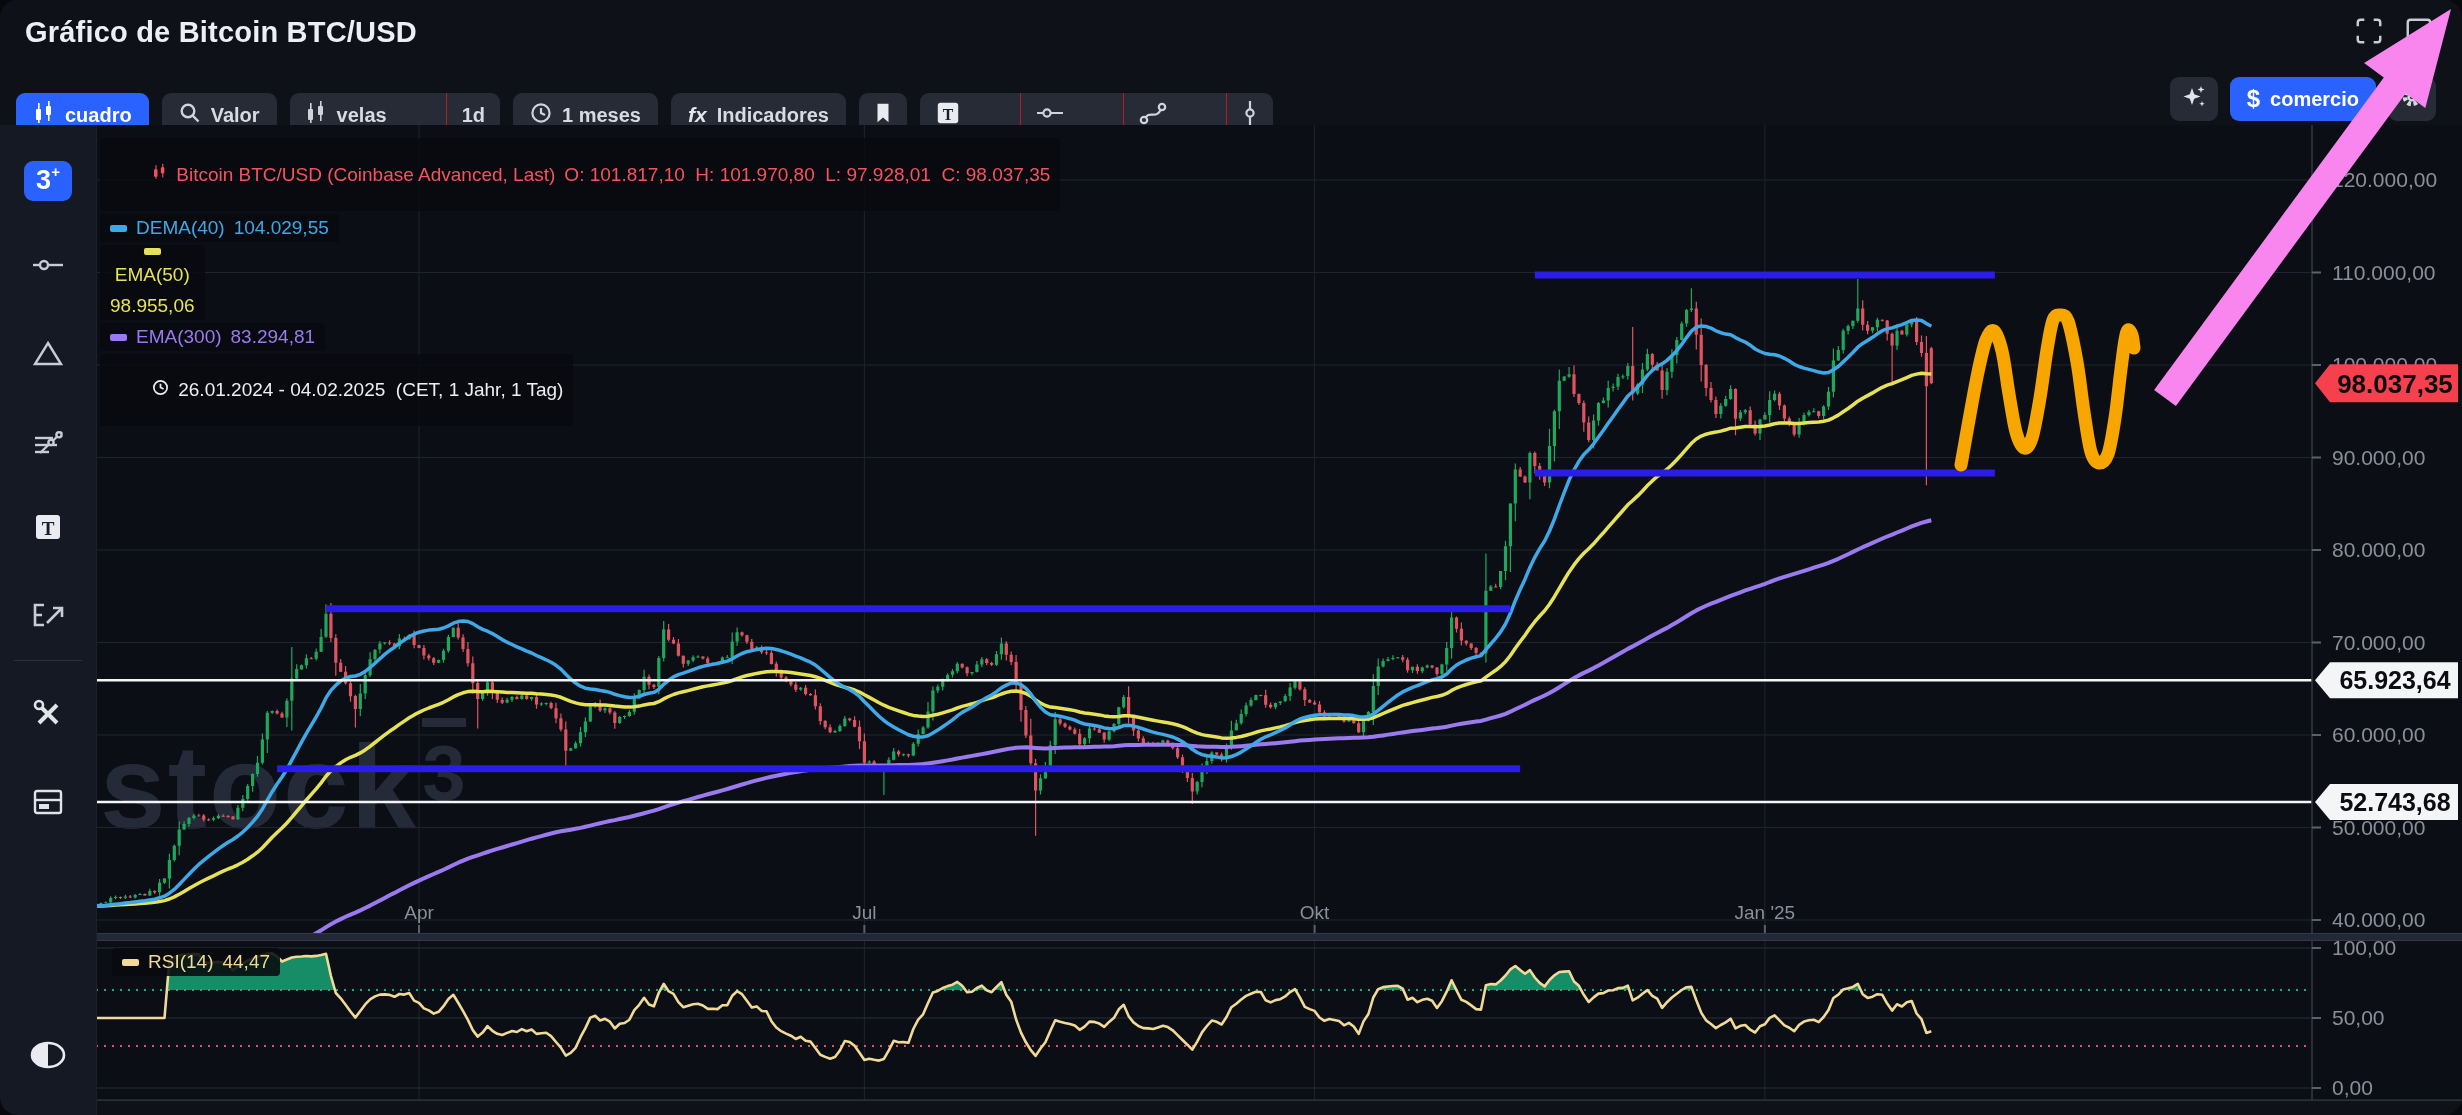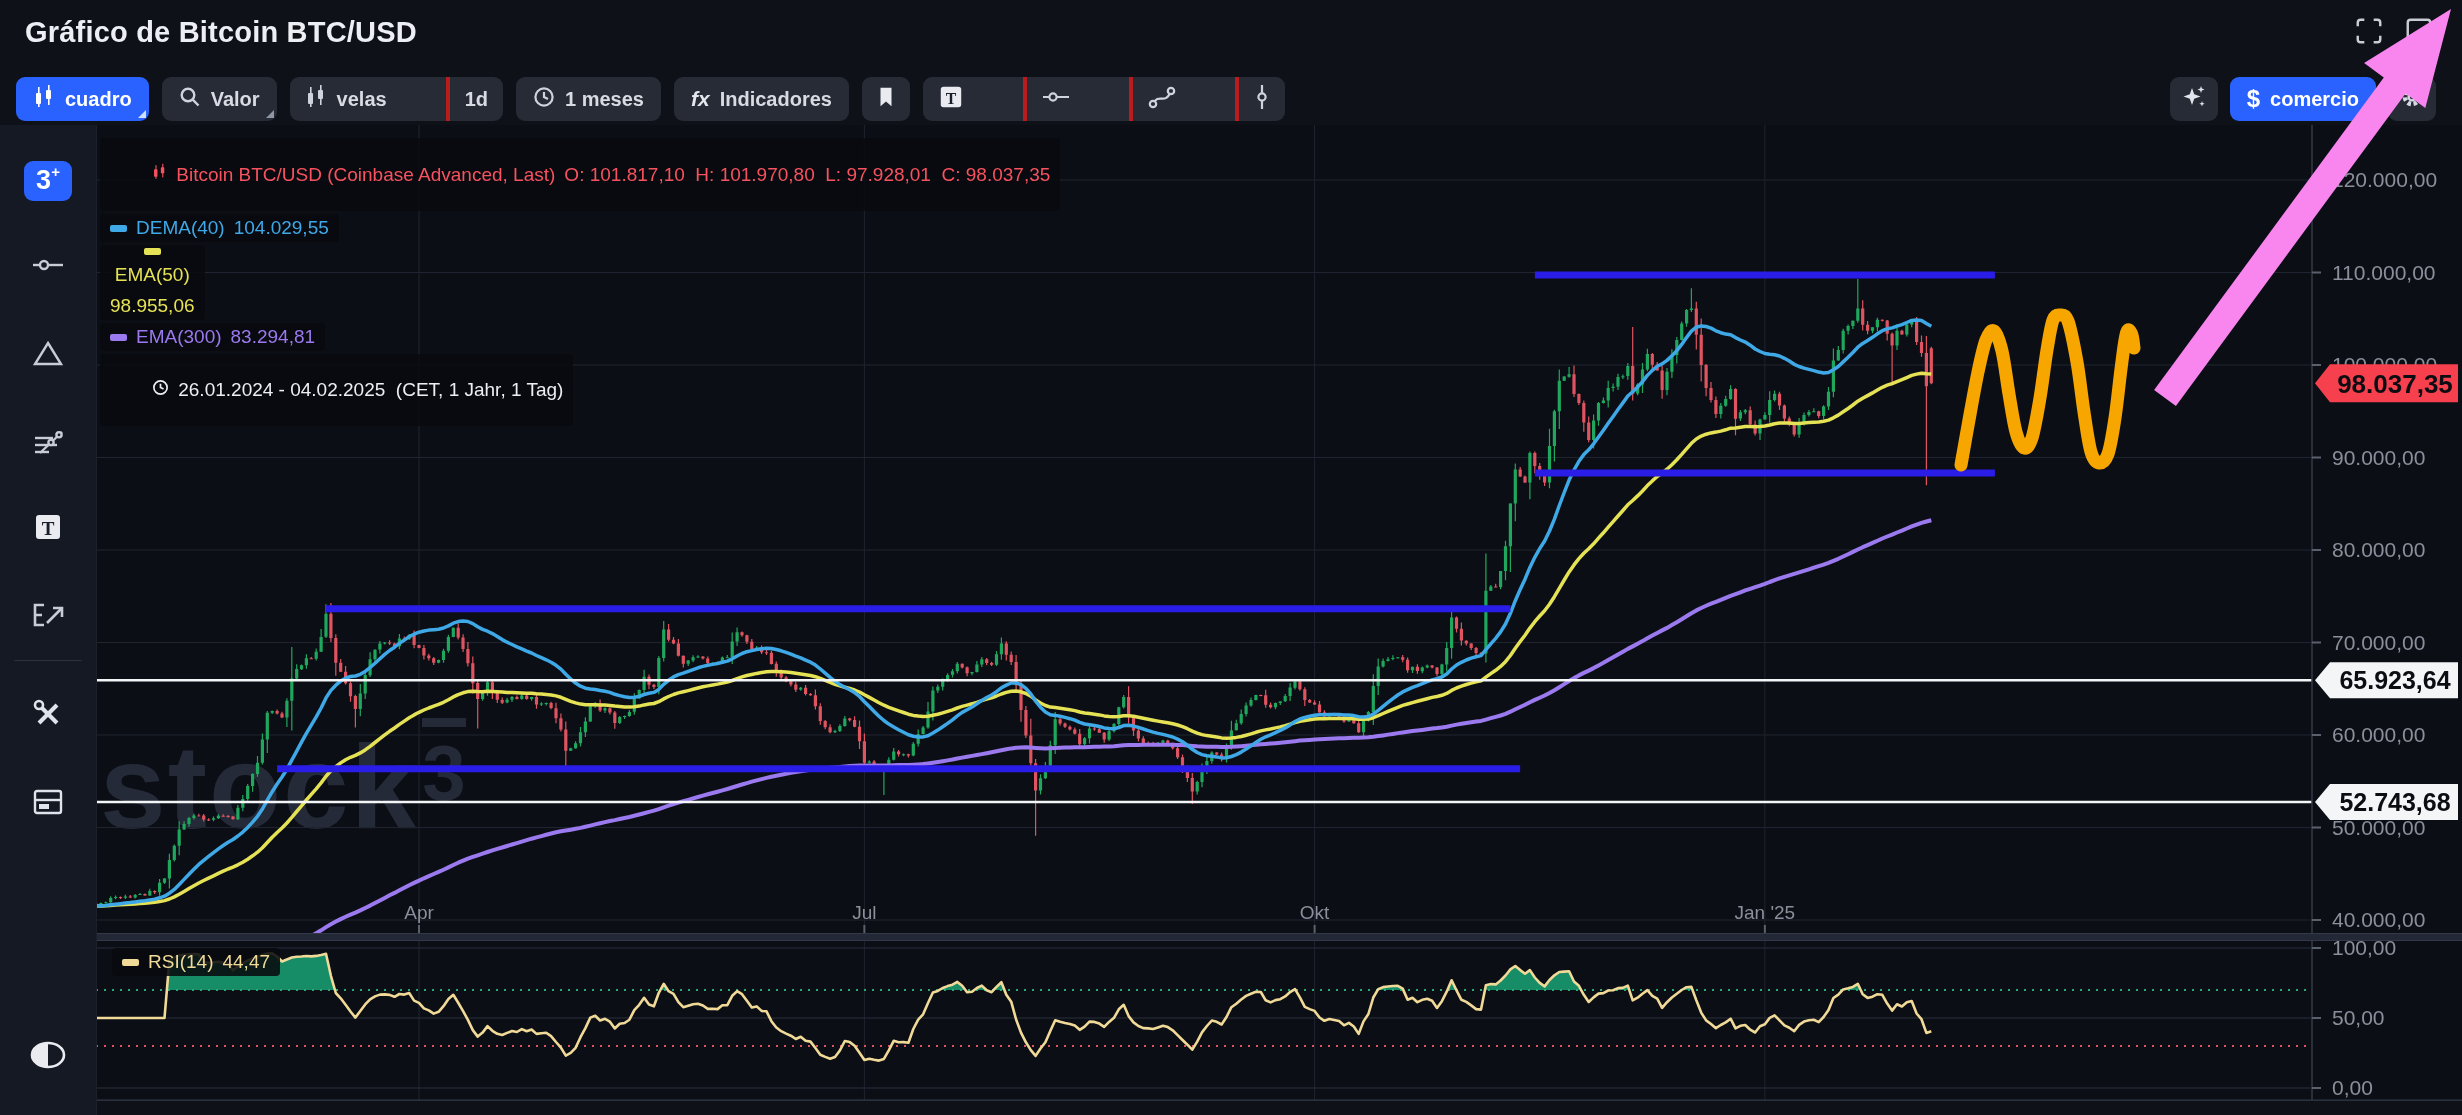--- a/index.html
+++ b/index.html
@@ -1,35 +1,35 @@
 <!DOCTYPE html>
 <html><head>
 <meta charset="utf-8">
 <style>
   html,body{margin:0;padding:0;background:#07090d;}
   #app{position:relative;width:2462px;height:1115px;background:#0d1016;overflow:hidden;
-       font-family:"Liberation Sans",sans-serif;color:#e8eaf0;}
+       font-family:"Liberation Sans",sans-serif;color:#e8eaf0;border-radius:18px;}
   
   .header{position:absolute;left:0;top:0;width:100%;height:69px;background:#0e1118;}
   .title{position:absolute;left:25px;top:16px;font-size:29px;font-weight:bold;color:#edeff4;letter-spacing:.2px;}
   .win-icons{position:absolute;right:28px;top:16px;display:flex;gap:20px;}
   .win-icons svg{display:block;}
   
   .toolbar{position:absolute;left:0;top:69px;width:100%;height:56px;background:#0e1118;border-bottom:1px solid #161a23;}
-  .tb-left{position:absolute;left:16px;top:8px;display:flex;gap:13px;align-items:center;}
+  .tb-left{position:absolute;left:16px;top:24px;display:flex;gap:13px;align-items:center;}
   .tb-right{position:absolute;right:26px;top:8px;display:flex;gap:12px;align-items:center;}
   .btn{position:relative;height:44px;display:inline-flex;align-items:center;gap:10px;padding:0 17px;
        background:#262b36;border-radius:9px;font-size:20px;font-weight:600;color:#d8dbe2;cursor:pointer;white-space:nowrap;}
   .btn.blue{background:#2962ff;color:#fff;}
   .btn .fold{position:absolute;right:3px;bottom:3px;width:0;height:0;
        border-left:8px solid transparent;border-bottom:8px solid #8e95a3;}
   .btn.blue .fold{border-bottom-color:#cfe0ff;}
   .btn-group{display:inline-flex;height:44px;background:#262b36;border-radius:9px;align-items:stretch;overflow:hidden;gap:44px;}
   .btn-group .seg{display:inline-flex;align-items:center;gap:10px;padding:0 15px;font-size:20px;font-weight:600;color:#d8dbe2;cursor:pointer;}
-  .btn-group .seg + .seg{border-left:4px solid #b91c1c;}
+  .btn-group .seg + .seg{border-left:1px solid #b91c1c;}
   .icon-btn{width:48px;justify-content:center;padding:0;}
   .fx{font-style:italic;font-weight:bold;font-size:21px;color:#e3e6ec;}
   
   .sidebar{position:absolute;left:0;top:125px;width:96px;height:990px;background:#141923;border-right:1px solid #1b202b;z-index:20;}
   .side-item{position:absolute;left:50%;transform:translate(-50%,-50%);cursor:pointer;display:flex;align-items:center;justify-content:center;}
   .logo-badge{width:48px;height:40px;background:#2962ff;border-radius:9px;display:flex;align-items:flex-start;justify-content:center;cursor:pointer;}
   .logo-badge .g3{font-size:27px;font-weight:800;color:#fff;line-height:38px;}
   .logo-badge .gp{font-size:15px;font-weight:800;color:#fff;line-height:22px;}
   .side-div{position:absolute;left:14px;width:68px;height:1px;background:#2a303c;}
   

